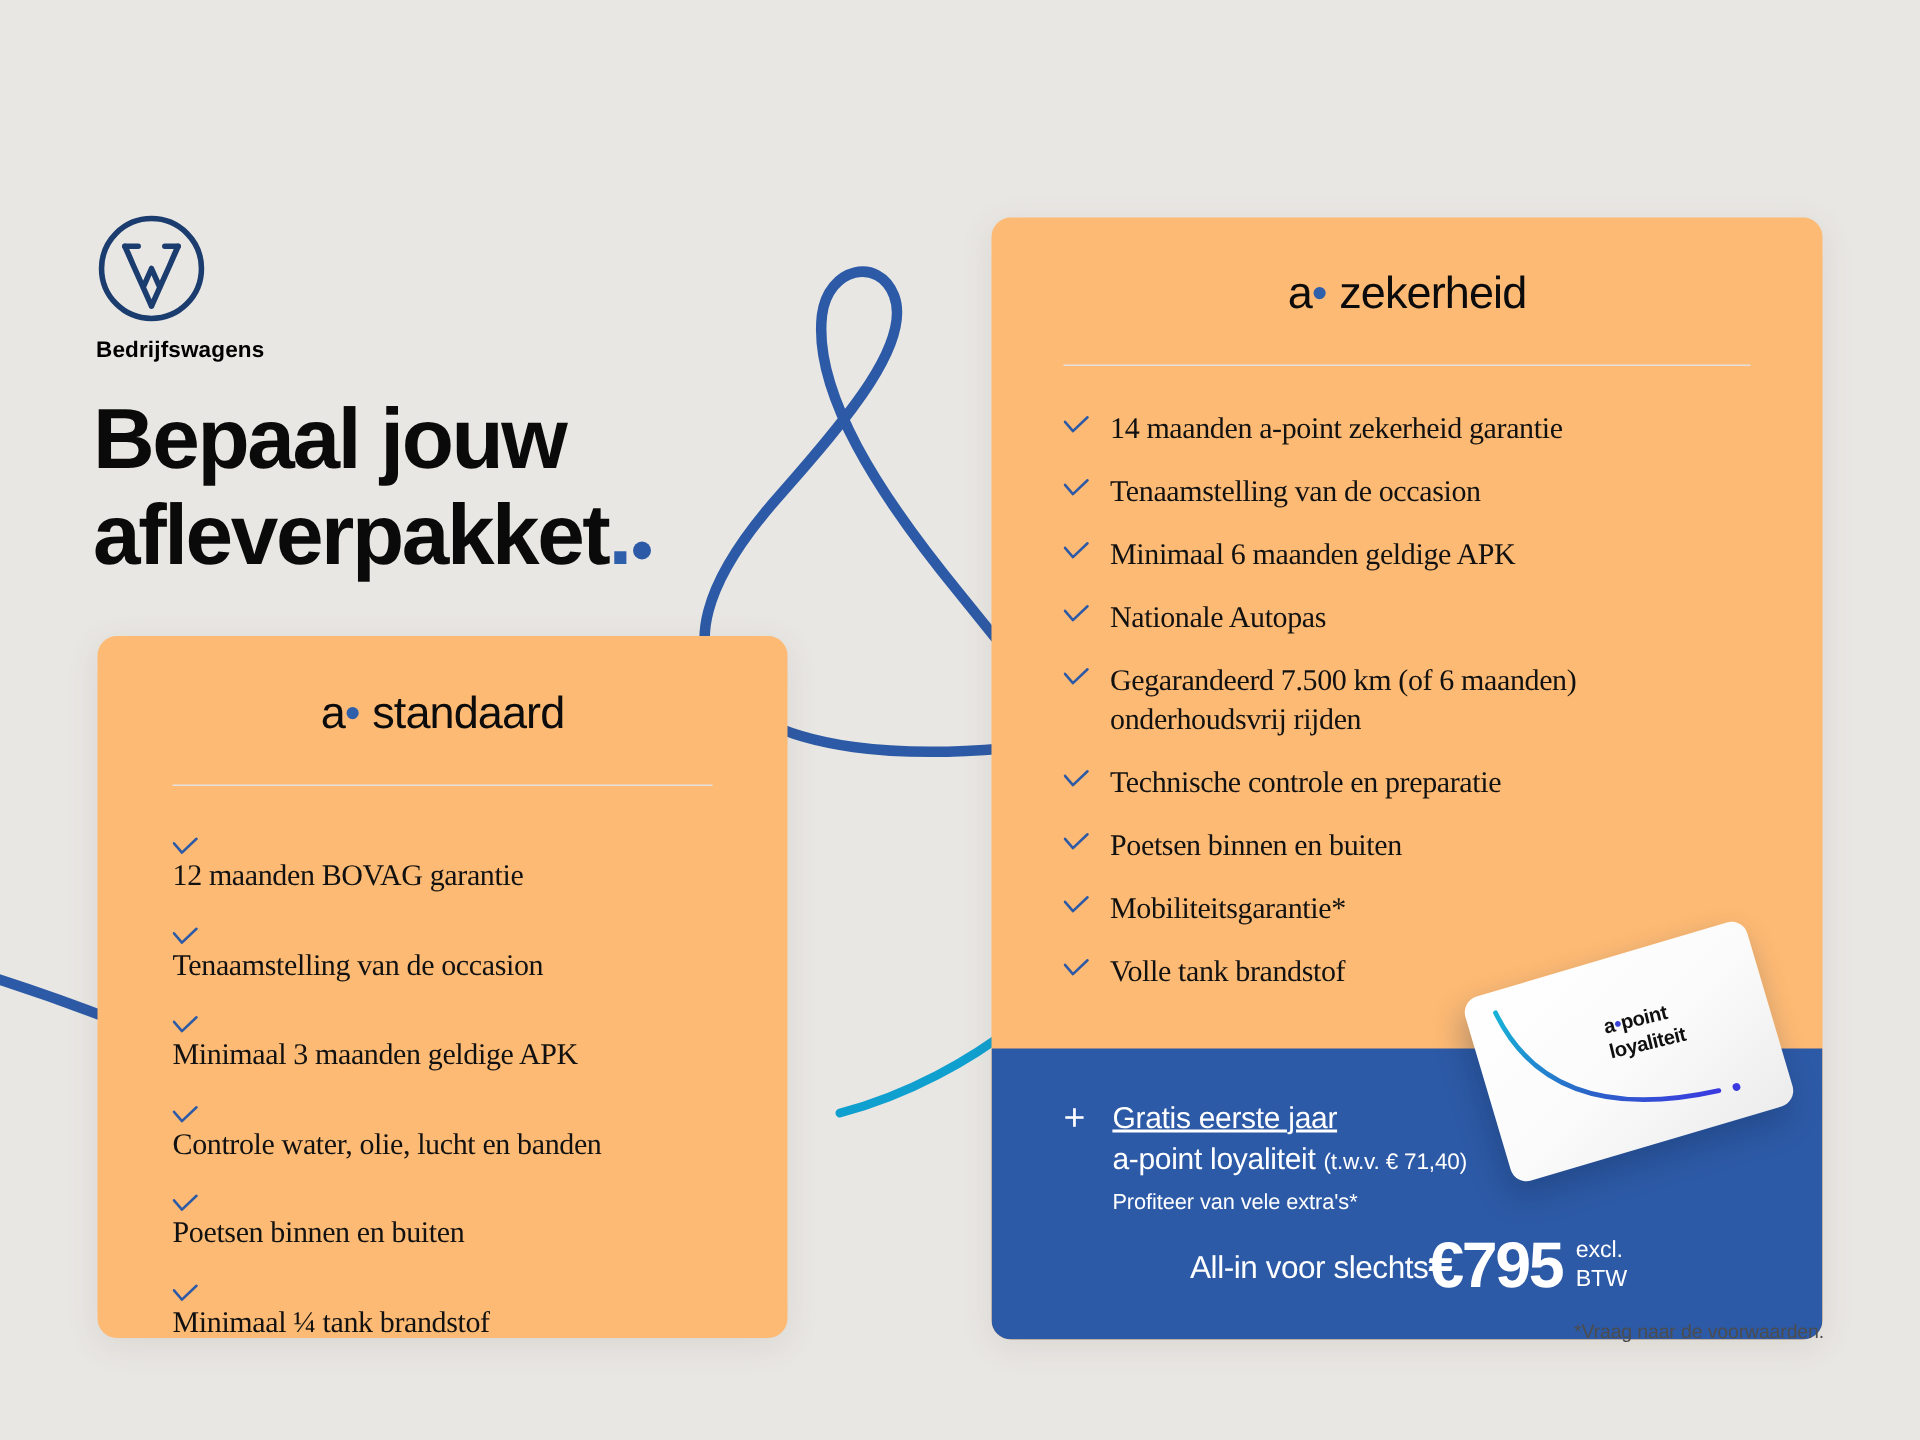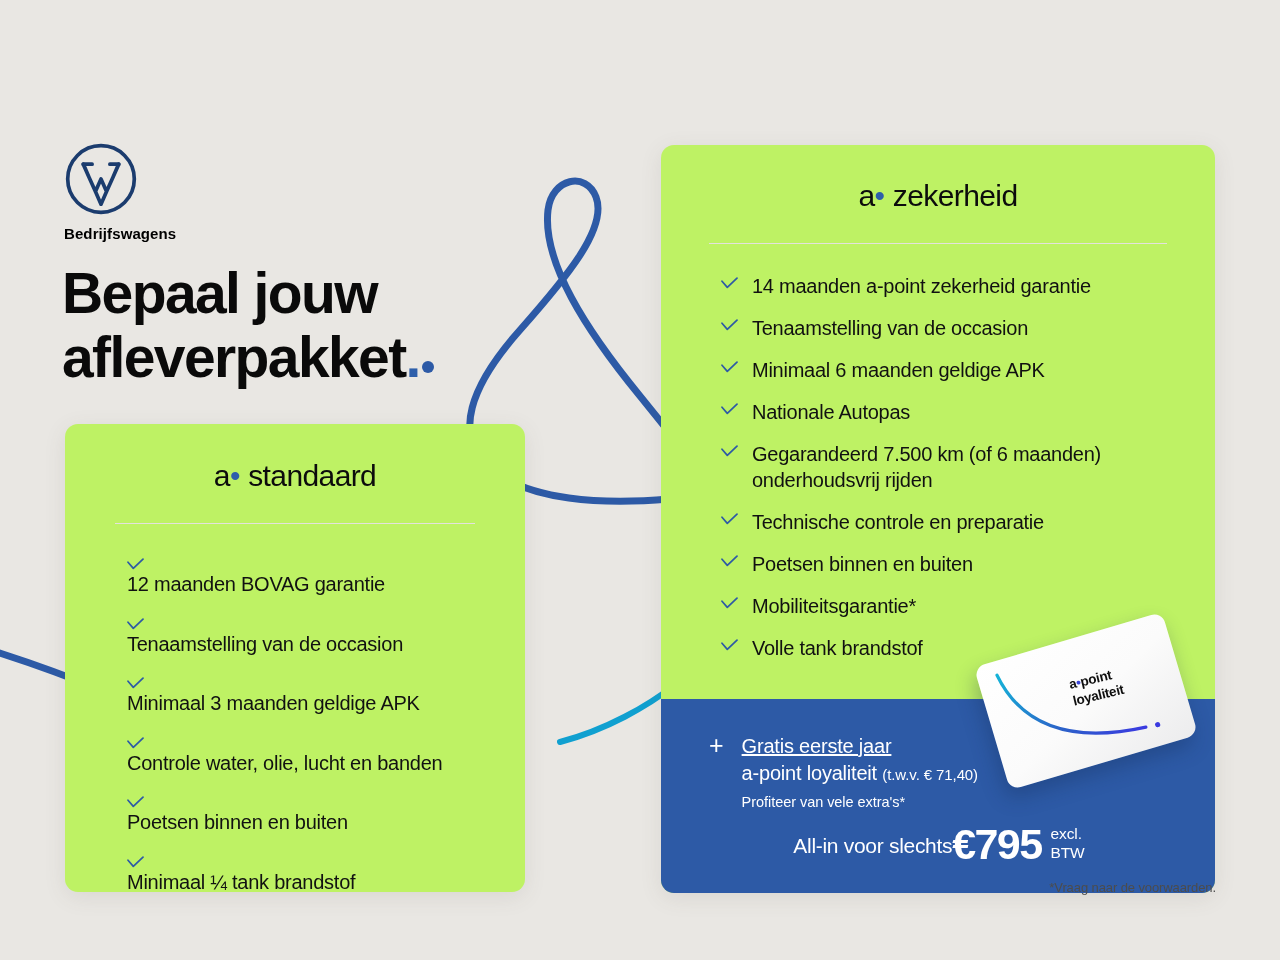--- a/index.html
+++ b/index.html
@@ -67,21 +67,21 @@
     max-width: 520px;
   }
   .headline .hl-line { display: block; white-space: nowrap; }
   .headline .dot {
     color: #2e5faa;
   }
 
   
   .card {
     position: absolute;
-    background: #bef264;
+    background: #fdba74;
     border-radius: 13px;
     box-shadow: 0 5px 22px rgba(90, 80, 70, .10);
     z-index: 3;
     overflow: hidden;
   }
   .card-title {
     text-align: center;
     font-size: 30px;
     font-weight: 500;
     color: #0c0c0c;
@@ -95,22 +95,23 @@
     color: #2e5faa;
     letter-spacing: 0;
   }
   .divider {
     height: 1px;
     background: #e3e1de;
     width: 100%;
   }
   ul.feature-list {
     list-style: none;
-    margin: 12px;
+    margin: 0;
     padding: 0;
+    font-family: Liberation Serif, serif;
   }
   ul.feature-list li {
     display: flex;
     align-items: flex-start;
     color: #111111;
     letter-spacing: -.25px;
   }
   .check {
     flex: 0 0 auto;
     margin-top: 4px;

